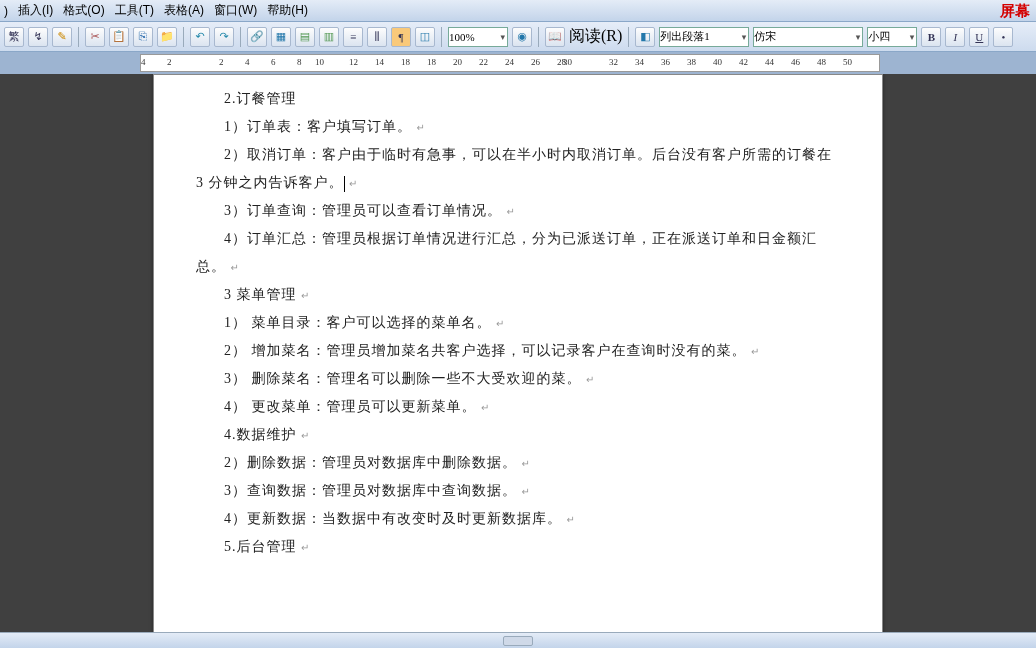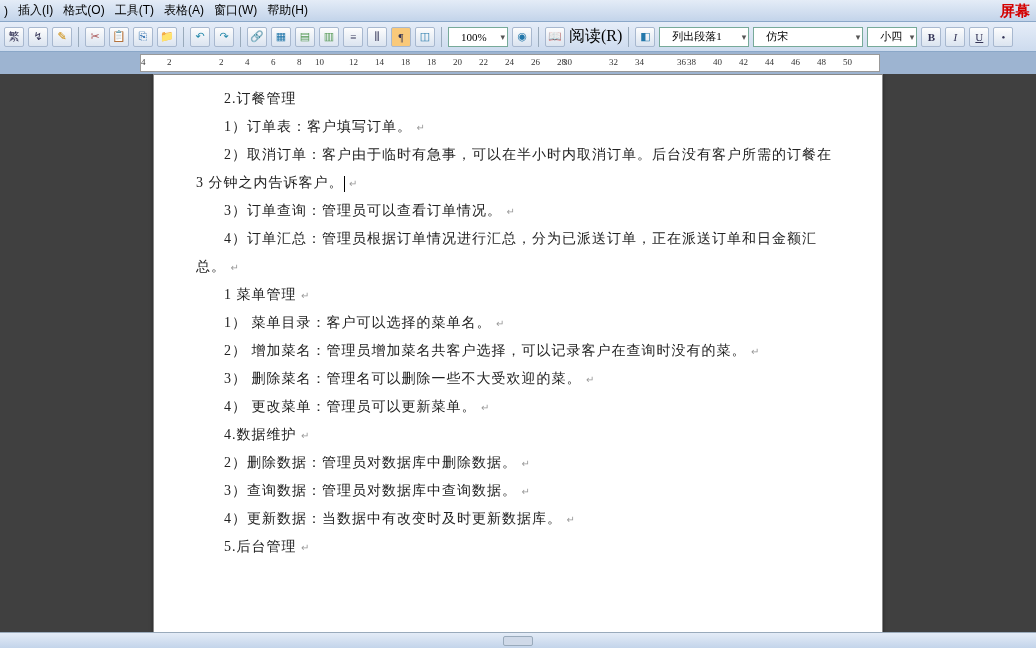--- a/index.html
+++ b/index.html
@@ -3,21 +3,21 @@
 <meta charset="utf-8">
 <style>
   * { box-sizing: border-box; margin: 0; padding: 0; }
   body { font-family: "SimSun", serif; background: #9db4d1; width: 1036px; height: 648px; overflow: hidden; position: relative; }
   .menubar { background: linear-gradient(#e4ecf7,#c3d4ea); height: 22px; display: flex; align-items: center; padding: 0 4px; gap: 10px; font-size: 12px; font-family: "Microsoft YaHei", sans-serif; border-bottom: 1px solid #8aa7c8; }
   .menubar span { cursor: default; }
   .screen-label { position: absolute; right: 6px; top: 2px; color: #d40000; font-weight: bold; font-size: 15px; font-family: "Microsoft YaHei", sans-serif; }
   .toolbar { background: linear-gradient(#e6edf8,#cddbee); height: 30px; display: flex; align-items: center; gap: 4px; padding: 0 4px; border-bottom: 1px solid #8aa7c8; font-size: 12px; }
   .tb-btn { width: 20px; height: 20px; border: 1px solid #a8b8cf; background: linear-gradient(#fdfdfd,#dbe4f0); border-radius: 2px; display: inline-flex; align-items: center; justify-content: center; font-size: 11px; color: #335; }
   .tb-sep { width: 1px; height: 20px; background: #9ab; margin: 0 2px; }
-  .combo { height: 20px; border: 1px solid #7a9; background: #fff; font-size: 11px; display: inline-flex; align-items: center; padding: 0 12px 0 12px; position: relative; min-width: 60px; }
+  .combo { height: 20px; border: 1px solid #7a9; background: #fff; font-size: 11px; display: inline-flex; align-items: center; padding: 0 12px 0 0; position: relative; min-width: 60px; }
   .combo::after { content: "▾"; position: absolute; right: 2px; font-size: 9px; color:#555; }
   .toolbar .bold { font-weight: bold; }
   .toolbar .italic { font-style: italic; }
   .toolbar .uline { text-decoration: underline; }
   .ruler { background: #fff; height: 18px; margin: 2px 0 0 140px; width: 740px; border: 1px solid #999; position: relative; font-size: 9px; color: #333; overflow: hidden; }
   .ruler .tick { position: absolute; top: 2px; }
   .workspace { position: absolute; top: 74px; left: 0; right: 0; bottom: 16px; overflow: hidden; background: #404040; }
   .page { background: #fff; width: 730px; margin: 0 auto; min-height: 600px; padding: 10px 42px 20px 42px; box-shadow: 0 0 4px rgba(0,0,0,.4); font-size: 14px; line-height: 2.0; color: #222; position: relative; border:1px solid #888; }
   .page p { text-indent: 2em; margin: 0; letter-spacing: 1px; }
   .cursor-mark { display: inline-block; width:1px; height:16px; background:#000; vertical-align:middle; }
@@ -91,38 +91,38 @@
     <span class="tick" style="left: 260px;">18</span>
     <span class="tick" style="left: 286px;">18</span>
     <span class="tick" style="left: 312px;">20</span>
     <span class="tick" style="left: 338px;">22</span>
     <span class="tick" style="left: 364px;">24</span>
     <span class="tick" style="left: 390px;">26</span>
     <span class="tick" style="left: 416px;">28</span>
     <span class="tick" style="left: 422px;">30</span>
     <span class="tick" style="left: 468px;">32</span>
     <span class="tick" style="left: 494px;">34</span>
-    <span class="tick" style="left: 520px; margin-left: 16px;">36</span>
+    <span class="tick" style="left: 520px;">36</span>
     <span class="tick" style="left: 546px;">38</span>
     <span class="tick" style="left: 572px;">40</span>
     <span class="tick" style="left: 598px;">42</span>
     <span class="tick" style="left: 624px;">44</span>
     <span class="tick" style="left: 650px;">46</span>
     <span class="tick" style="left: 676px;">48</span>
     <span class="tick" style="left: 702px;">50</span>
   </div>
 
 <div class="workspace">
   <div class="page">
     <p>2.订餐管理</p>
     <p><span>1）订单表：客户填写订单。</span> <span class="ret">↵</span></p>
     <p style="text-indent:2em"><span>2）取消订单：客户由于临时有急事，可以在半小时内取消订单。后台没有客户所需的订餐在 3 分钟之内告诉客户。</span><span class="cursor-mark"></span> <span class="ret">↵</span></p>
     <p><span>3）订单查询：管理员可以查看订单情况。</span> <span class="ret">↵</span></p>
     <p><span>4）订单汇总：管理员根据订单情况进行汇总，分为已派送订单，正在派送订单和日金额汇总。</span> <span class="ret">↵</span></p>
-    <p><span>1 菜单管理</span> <span class="ret">↵</span></p>
+    <p><span>3 菜单管理</span> <span class="ret">↵</span></p>
     <p><span>1） 菜单目录：客户可以选择的菜单名。</span> <span class="ret">↵</span></p>
     <p><span>2） 增加菜名：管理员增加菜名共客户选择，可以记录客户在查询时没有的菜。</span> <span class="ret">↵</span></p>
     <p><span>3） 删除菜名：管理名可以删除一些不大受欢迎的菜。</span> <span class="ret">↵</span></p>
     <p><span>4）  更改菜单：管理员可以更新菜单。</span> <span class="ret">↵</span></p>
     <p><span>4.数据维护</span> <span class="ret">↵</span></p>
     <p><span>2）删除数据：管理员对数据库中删除数据。</span> <span class="ret">↵</span></p>
     <p><span>3）查询数据：管理员对数据库中查询数据。</span> <span class="ret">↵</span></p>
     <p><span>4）更新数据：当数据中有改变时及时更新数据库。</span> <span class="ret">↵</span></p>
     <p><span>5.后台管理</span> <span class="ret">↵</span></p>
   </div>

